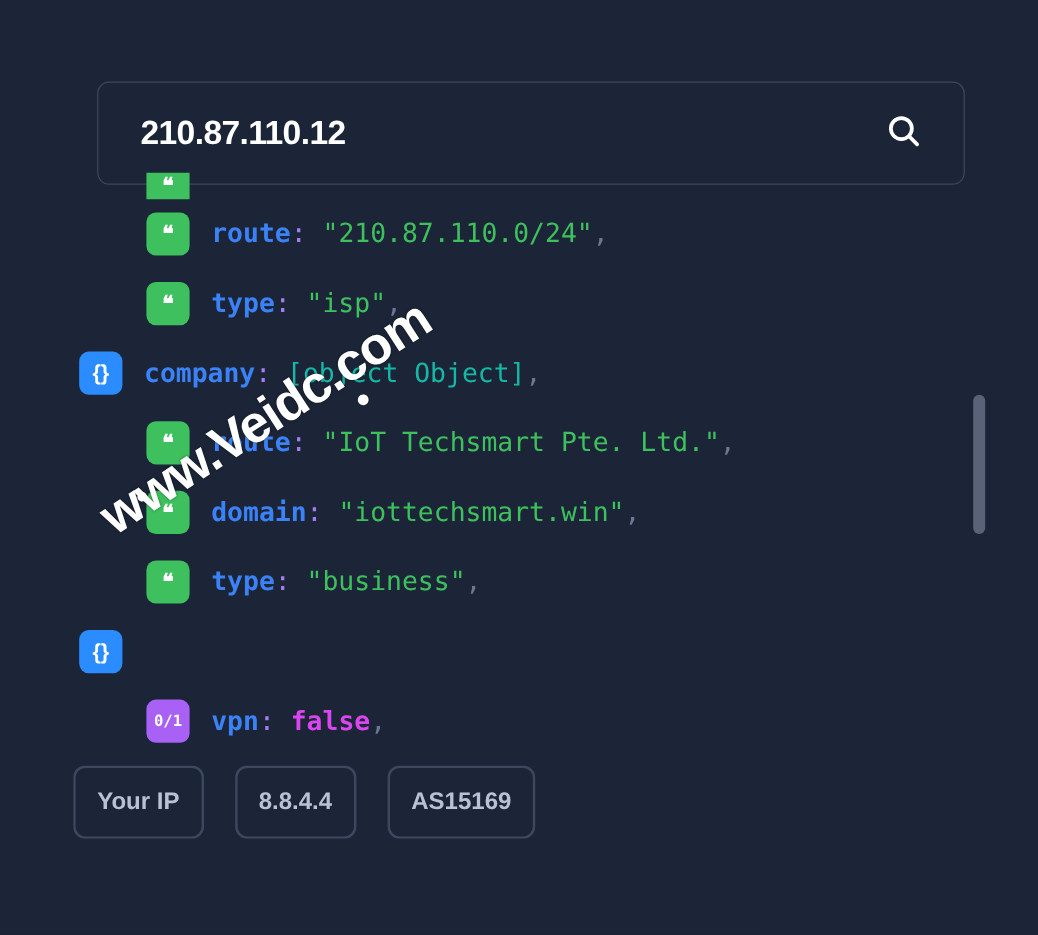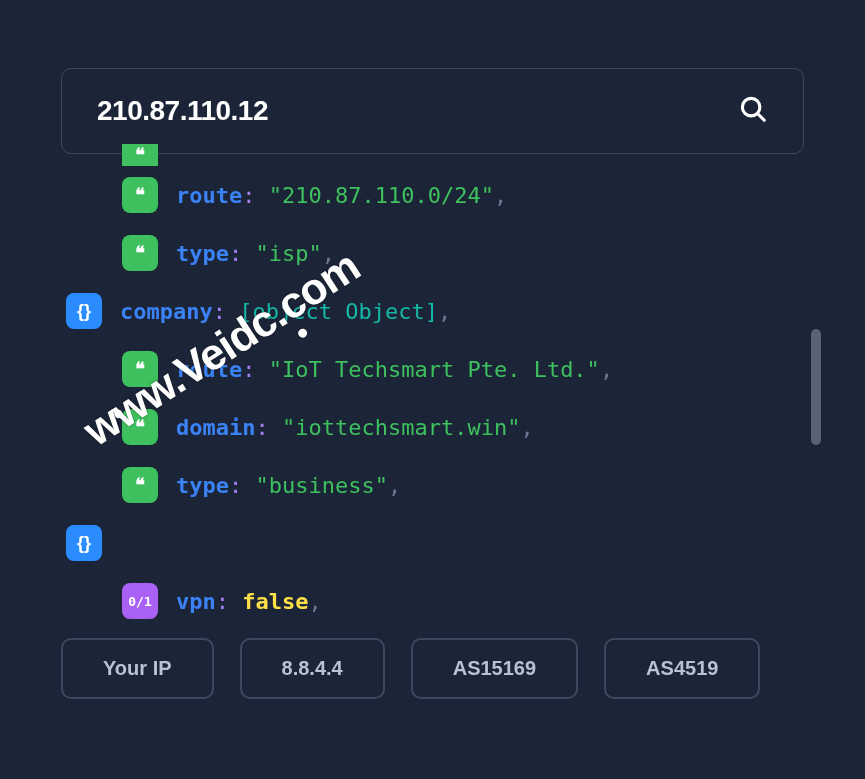--- a/index.html
+++ b/index.html
@@ -6,20 +6,21 @@
   body {
     background: #1b2537;
     font-family: 'Segoe UI', -apple-system, BlinkMacSystemFont, sans-serif;
     width: 865px;
     height: 779px;
     overflow: hidden;
     position: relative;
   }
   .search-wrap {
     padding: 68px 61px 0 61px;
+    margin-left: 20px;
   }
   .search-bar {
     border: 1px solid #3d4860;
     border-radius: 10px;
     height: 86px;
     display: flex;
     align-items: center;
     padding: 0 35px;
     background: #1b2537;
   }
@@ -78,21 +79,21 @@
   .code {
     font-family: ui-monospace, 'SF Mono', Menlo, Consolas, monospace;
     font-size: 22px;
     white-space: nowrap;
   }
   .key { color: #3b82f6; font-weight: bold; }
   .colon { color: #a27ff0; }
   .string { color: #3dc05d; }
   .comma { color: #6c7793; }
   .type { color: #14b8a6; }
-  .bool { color: #fde047; font-weight: 600; }
+  .bool { color: #d946ef; font-weight: 600; }
   .cut-top { height: 22px; overflow: hidden; }
 
   .scrollbar {
     position: absolute;
     right: 44px;
     top: 329px;
     width: 10px;
     height: 116px;
     background: #5a6278;
     border-radius: 5px;
@@ -103,21 +104,21 @@
     bottom: 80px;
     left: 61px;
     right: 0;
     display: flex;
     gap: 26px;
     overflow: hidden;
   }
   .pill {
     border: 2px solid #3d4860;
     border-radius: 10px;
-    padding: 17px 40px;
+    padding: 17px 18px;
     color: #b9c1d4;
     font-size: 20px;
     font-weight: 600;
     white-space: nowrap;
     flex-shrink: 0;
     cursor: pointer;
   }
 
   .watermark {
     position: absolute;
@@ -227,20 +228,19 @@
   </div>
 
 </div>
 
 <div class="scrollbar"></div>
 
 <div class="bottom-pills">
   <div class="pill">Your IP</div>
   <div class="pill">8.8.4.4</div>
   <div class="pill">AS15169</div>
-  <div class="pill">AS4519</div>
 </div>
 
 <div class="watermark">
   <span>www.Veidc.com</span>
   <span class="dot1"></span>
   <span class="dot2"></span>
 </div>
 
 </body></html>

